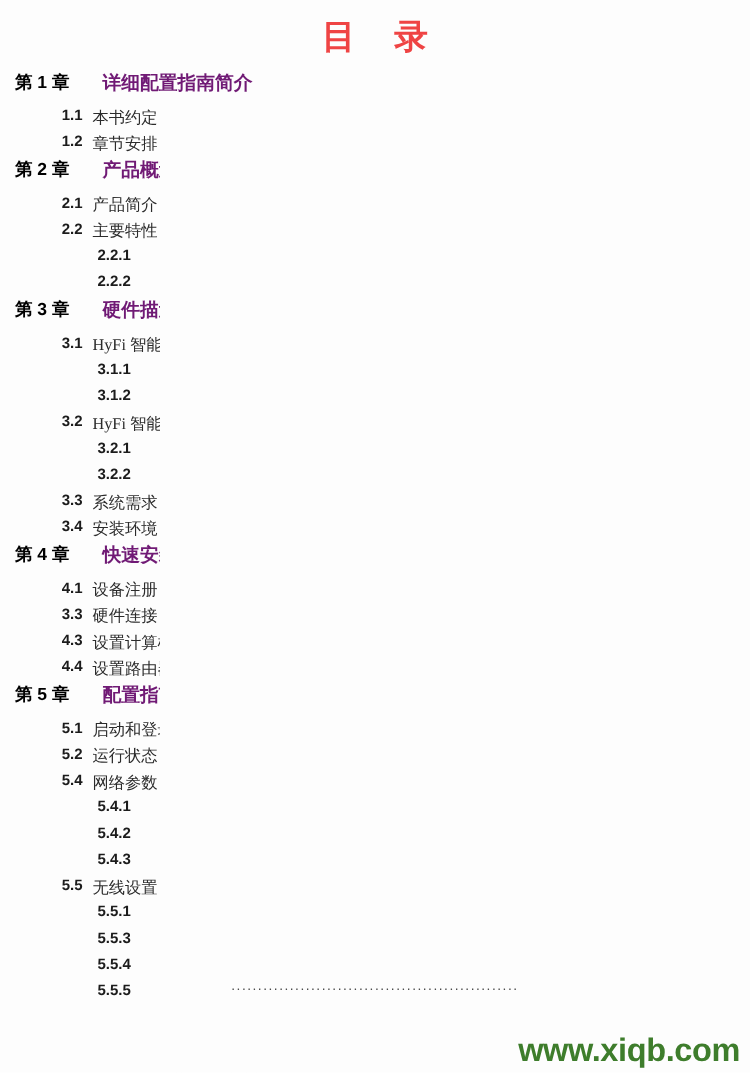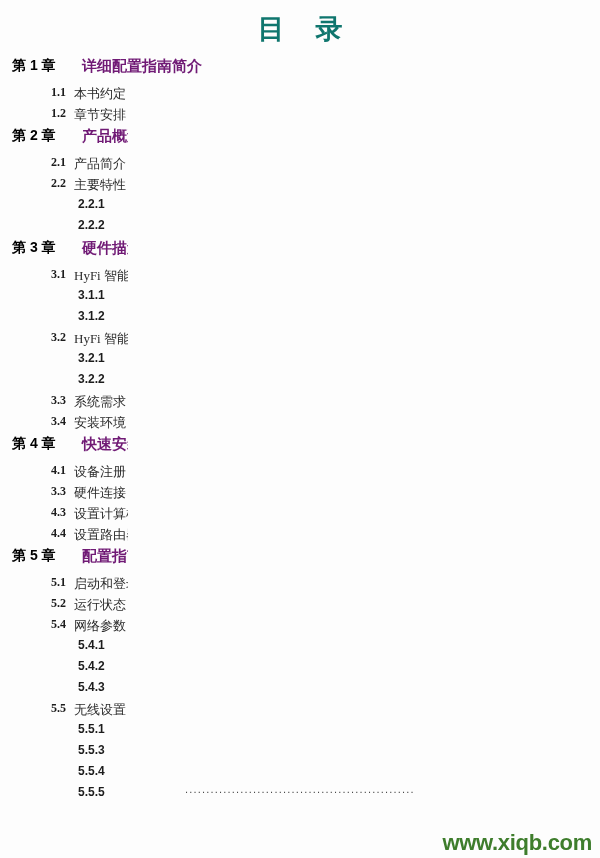--- a/index.html
+++ b/index.html
@@ -20,21 +20,21 @@
     width: 600px;
     height: 858px;
     box-sizing: border-box;
     background: #fdfdfd;
   }
   .toc-title {
     text-align: center;
     font-family: "Liberation Serif", "DejaVu Serif", serif;
     font-size: 27px;
     font-weight: 700;
-    color: #0f766e;
+    color: #ef4444;
     letter-spacing: 12px;
     padding-top: 10px;
     padding-left: 12px;
     line-height: 38px;
     -webkit-font-smoothing: none;
   }
   .toc-list {
     margin: 0;
     padding: 0;
     list-style: none;
@@ -90,21 +90,21 @@
     min-width: 14px;
   }
   
   .lvl2 {
     height: 21px;
     padding-left: 12px;
   }
   .lvl2 .num {
     width: 62px;
     flex: 0 0 62px;
-    font-family: Liberation Serif, serif;
+    font-family: Liberation Sans, sans-serif;
     font-weight: 700;
     font-size: 12px;
     color: #1c1c1c;
     text-align: right;
     padding-right: 8px;
     box-sizing: border-box;
   }
   .lvl2 .label {
     font-family: "Liberation Serif", "DejaVu Serif", serif;
     font-size: 13px;
@@ -176,21 +176,21 @@
   .truncated .leader {
     flex: 0 0 230px;
   }
   
   .watermark {
     position: absolute;
     right: 8px;
     bottom: 2px;
     font-family: "Liberation Sans", "DejaVu Sans", sans-serif;
     font-weight: 700;
-    font-size: 22px;
+    font-size: 26px;
     color: #3e7d2c;
     letter-spacing: -0.3px;
     white-space: nowrap;
   }
 </style>
 </head>
 <body>
 
 <div class="page">
 

